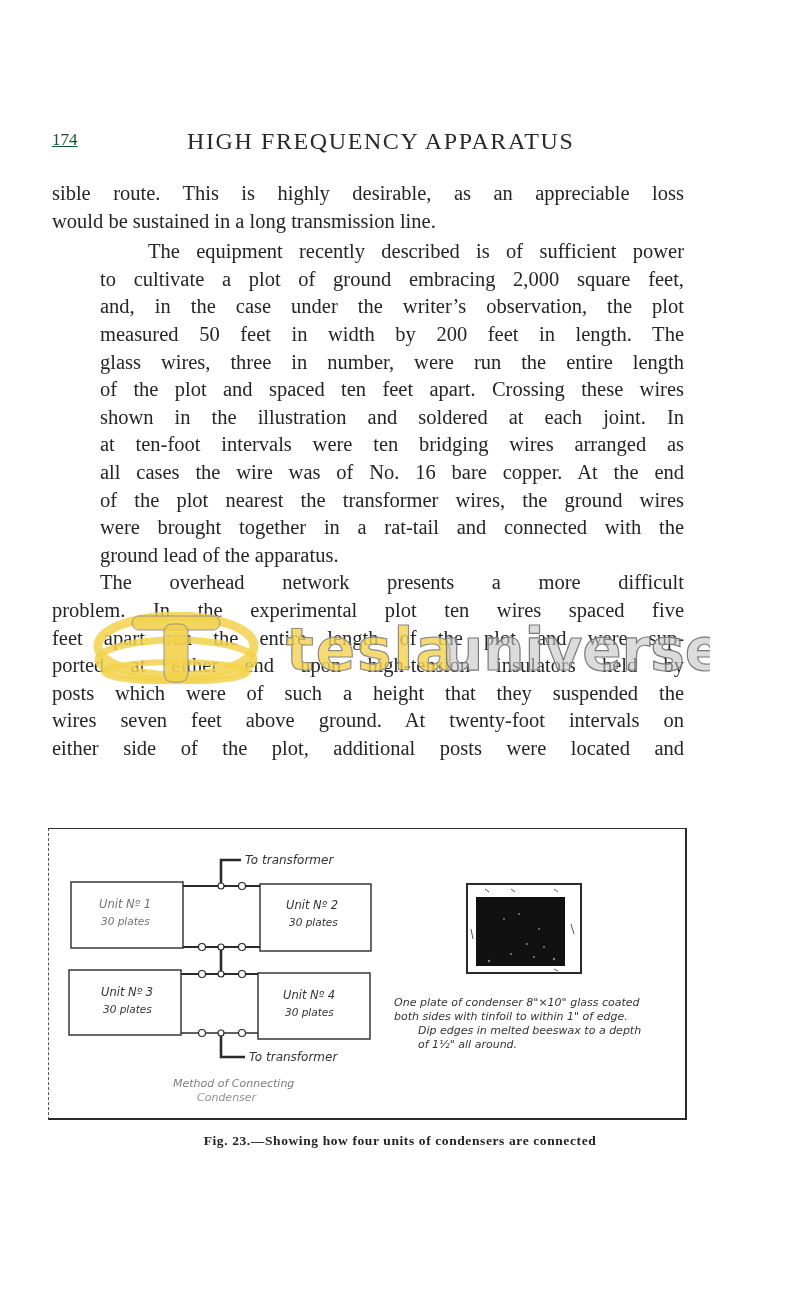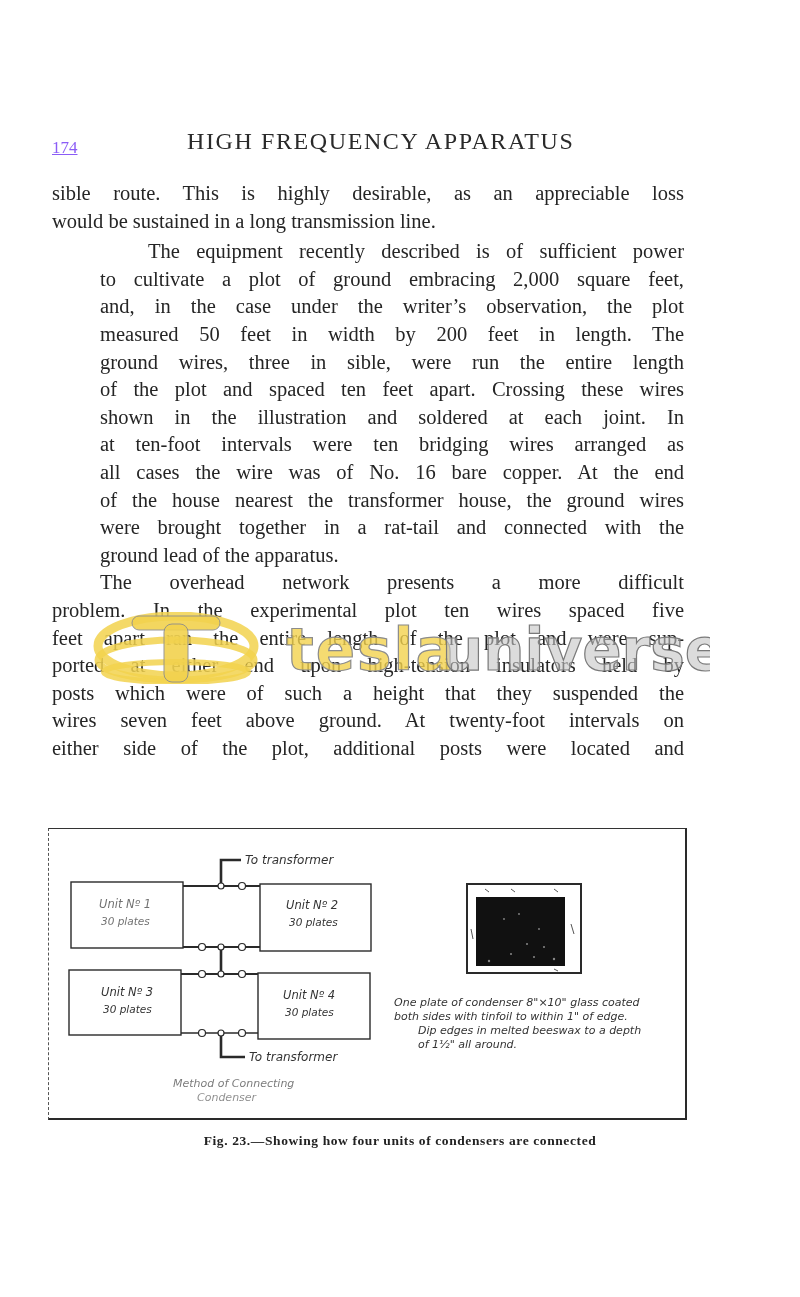--- a/index.html
+++ b/index.html
@@ -1,21 +1,21 @@
 <!DOCTYPE html>
 <html><head>
 <meta charset="utf-8">
 <style>
   html, body { margin:0; padding:0; }
   body {
     width:800px; height:1297px; background:#ffffff; position:relative; overflow:hidden;
     font-family:"Liberation Serif","DejaVu Serif",serif; color:#1e1e1e;
   }
   .running-head { position:absolute; top:128px; left:52px; width:640px; height:30px; }
-  .page-num { position:absolute; left:0; top:10px; font-size:17px; color:#8b5cf6;text-decoration:underline; }
+  .page-num { position:absolute; left:0; top:2px; font-size:17px; color:#14532d;text-decoration:underline; }
   .head-title { position:absolute; left:135px; top:0; font-size:24px; letter-spacing:1.6px; color:#2a2a2a; }
 
   .body-text { position:absolute; left:52px; top:180px; width:632px; font-size:20.5px; line-height:27.6px; color:#252525; }
   .body-text p { margin:0; text-align:justify; text-align-last:left; }
   .body-text p.indent { text-indent:48px; margin-top:3px; }
   .body-text p.gap { margin-top:0; }
   .line { display:block; text-align:justify; text-align-last:justify; white-space:nowrap; }
   .line.last { text-align-last:left; }
 
   .watermark { position:absolute; left:90px; top:612px; width:620px; height:72px; pointer-events:none; }
@@ -37,26 +37,26 @@
 <div class="body-text">
   <p>
     <span class="line">sible route.  This is highly desirable, as an appreciable loss</span>
     <span class="line last">would be sustained in a long transmission line.</span>
   </p>
   <p class="indent">
     <span class="line" style="padding-left:48px;box-sizing:border-box;">The equipment recently described is of sufficient power</span>
     <span class="line">to cultivate a plot of ground embracing 2,000 square feet,</span>
     <span class="line">and, in the case under the writer’s observation, the plot</span>
     <span class="line">measured 50 feet in width by 200 feet in length.  The</span>
-    <span class="line">ground wires, three in sible, were run the entire length</span>
+    <span class="line">glass wires, three in number, were run the entire length</span>
     <span class="line">of the plot and spaced ten feet apart.  Crossing these wires</span>
     <span class="line">shown in the illustration and soldered at each joint.  In</span>
     <span class="line">at ten-foot intervals were ten bridging wires arranged as</span>
     <span class="line">all cases the wire was of No. 16 bare copper.  At the end</span>
-    <span class="line">of the house nearest the transformer house, the ground wires</span>
+    <span class="line">of the plot nearest the transformer wires, the ground wires</span>
     <span class="line">were brought together in a rat-tail and connected with the</span>
     <span class="line last">ground lead of the apparatus.</span>
   </p>
   <p class="gap">
     <span class="line" style="padding-left:48px;box-sizing:border-box;">The overhead network presents a more difficult</span>
     <span class="line">problem.  In the experimental plot ten wires spaced five</span>
     <span class="line">feet apart ran the entire length of the plot and were sup-</span>
     <span class="line">ported at either end upon high-tension insulators held by</span>
     <span class="line">posts which were of such a height that they suspended the</span>
     <span class="line">wires seven feet above ground.  At twenty-foot intervals on</span>

